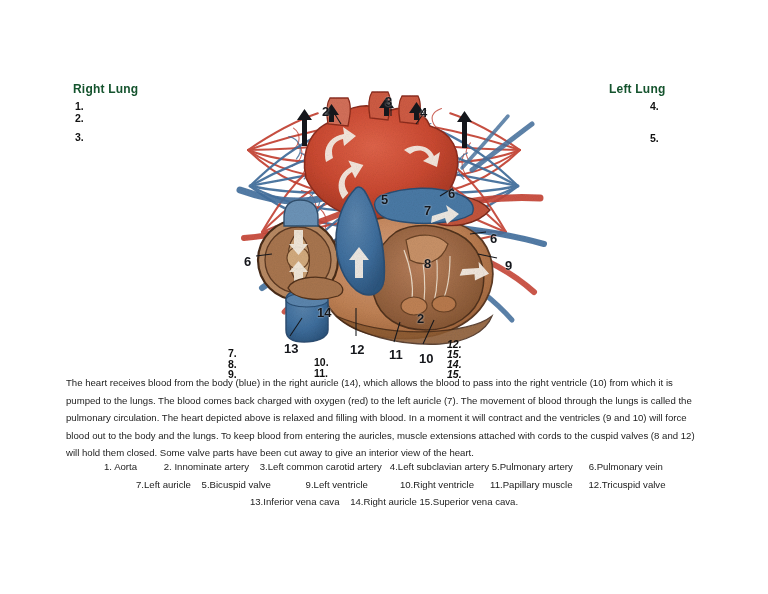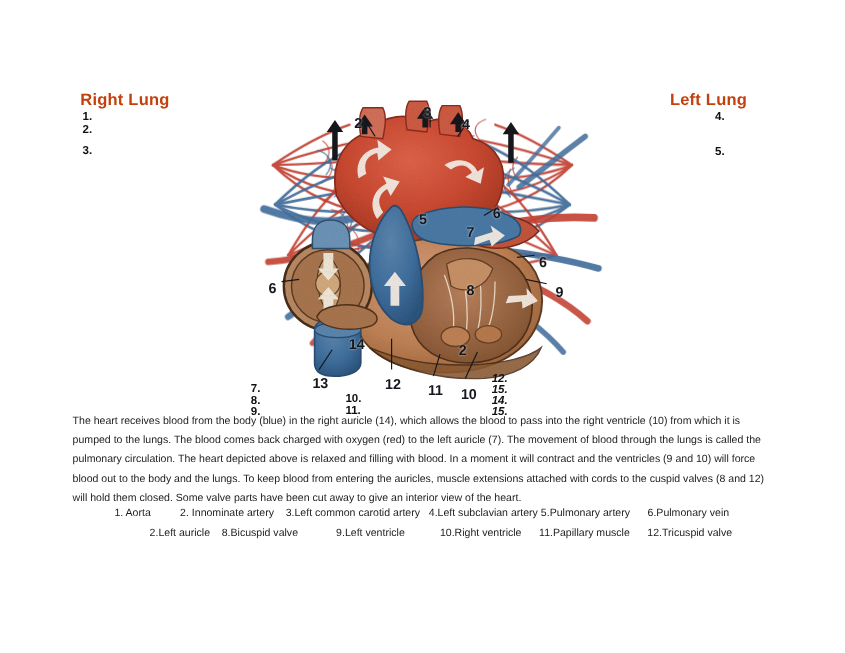--- a/index.html
+++ b/index.html
@@ -12,23 +12,23 @@
     position:relative;
   }
   #figure{
     position:absolute;left:0;top:0;width:768px;height:370px;
   }
   #figure svg{display:block;width:768px;height:370px;}
 
   .lung-title{
     position:absolute;
     font-weight:bold;
-    font-size:15px;
+    font-size:12px;
     letter-spacing:.2px;
-    color:#c2410c;
+    color:#14532d;
     white-space:nowrap;
   }
   #right-lung-title{left:73px;top:82px;}
   #left-lung-title{left:609px;top:82px;}
 
   .numcol{
     position:absolute;
     font-weight:bold;
     font-size:10.5px;
     line-height:11.5px;
@@ -448,14 +448,15 @@
     <span class="fignum" style="left: 350px; top: 342px;">12</span>
     <span class="fignum" style="left: 389px; top: 347px;">11</span>
     <span class="fignum" style="left: 419px; top: 351px;">10</span>
     <span class="fignum" style="left: 417px; top: 311px;">2</span>
   </div>
 
 <div id="paragraph">The heart receives blood from the body (blue) in the right auricle (14), which allows the blood to pass into the right ventricle (10) from which it is pumped to the lungs. The blood comes back charged with oxygen (red) to the left auricle (7). The movement of blood through the lungs is called the pulmonary circulation. The heart depicted above is relaxed and filling with blood. In a moment it will contract and the ventricles (9 and 10) will force blood out to the body and the lungs. To keep blood from entering the auricles, muscle extensions attached with cords to the cuspid valves (8 and 12) will hold them closed. Some valve parts have been cut away to give an interior view of the heart.</div>
 
 <div id="legend">
   <span class="legend-line" id="legend-line-1">1. Aorta          2. Innominate artery    3.Left common carotid artery   4.Left subclavian artery 5.Pulmonary artery      6.Pulmonary vein</span>
-  <span class="legend-line" id="legend-line-2">2.Left auricle    8.Bicuspid valve             9.Left ventricle            10.Right ventricle      11.Papillary muscle      12.Tricuspid valve</span>
+  <span class="legend-line" id="legend-line-2">7.Left auricle    5.Bicuspid valve             9.Left ventricle            10.Right ventricle      11.Papillary muscle      12.Tricuspid valve</span>
+  <span class="legend-line" id="legend-line-3">13.Inferior vena cava    14.Right auricle 15.Superior vena cava.</span>
 </div>
 
 </body></html>

